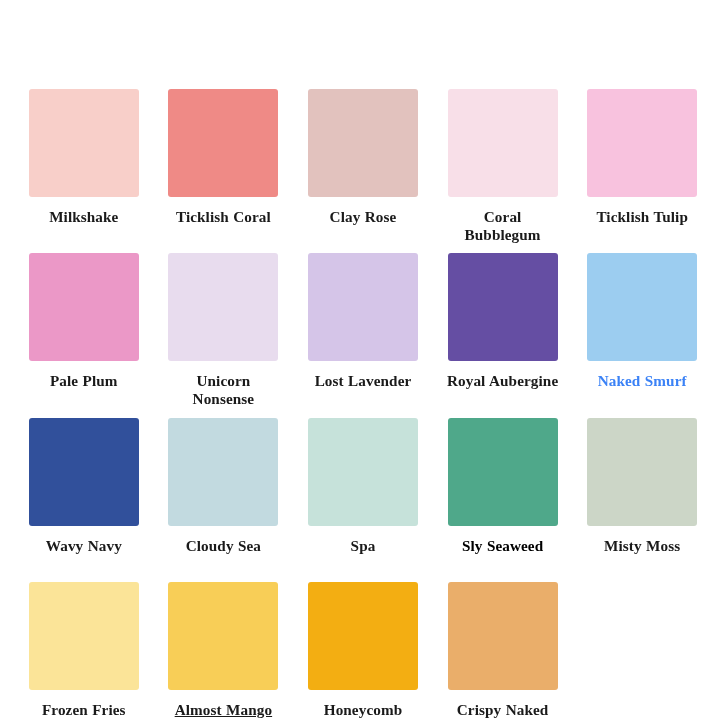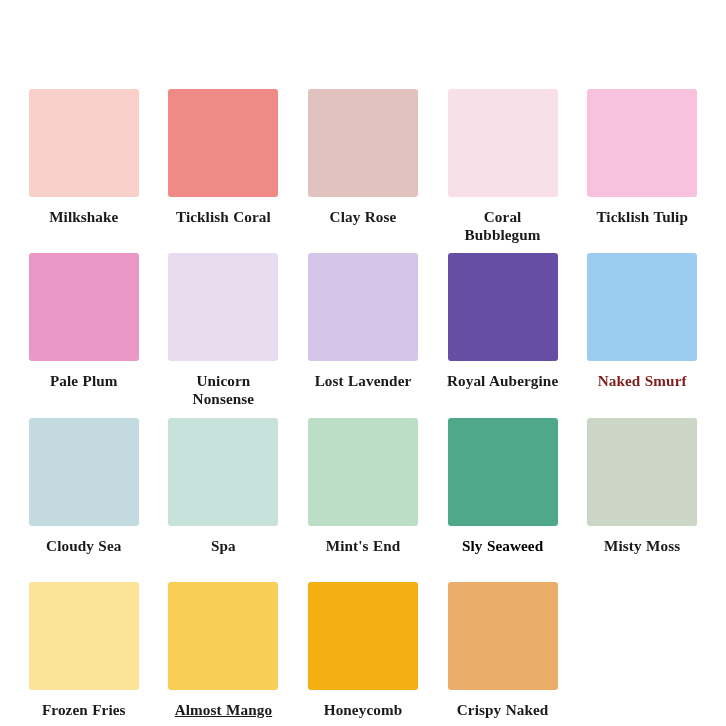--- a/index.html
+++ b/index.html
@@ -87,33 +87,33 @@
     <div class="swatch-cell">
       <div class="swatch-chip" style="background-color: rgb(213, 197, 232);"></div>
       <div class="swatch-label" style="color: rgb(26, 26, 26);">Lost Lavender</div>
     </div>
     <div class="swatch-cell">
       <div class="swatch-chip" style="background-color: rgb(101, 78, 163);"></div>
       <div class="swatch-label" style="color: rgb(26, 26, 26);">Royal Aubergine</div>
     </div>
     <div class="swatch-cell">
       <div class="swatch-chip" style="background-color: rgb(156, 205, 240);"></div>
-      <div class="swatch-label" style="color: #7f1d1d;">Naked Smurf</div>
+      <div class="swatch-label" style="color: #3b82f6;">Naked Smurf</div>
+    </div>
+    <div class="swatch-cell">
+      <div class="swatch-chip" style="background-color: rgb(49, 80, 155);"></div>
+      <div class="swatch-label" style="color: rgb(26, 26, 26);">Wavy Navy</div>
     </div>
     <div class="swatch-cell">
       <div class="swatch-chip" style="background-color: rgb(194, 218, 224);"></div>
       <div class="swatch-label" style="color: rgb(26, 26, 26);">Cloudy Sea</div>
     </div>
     <div class="swatch-cell">
       <div class="swatch-chip" style="background-color: rgb(198, 226, 218);"></div>
       <div class="swatch-label" style="color: rgb(26, 26, 26);">Spa</div>
-    </div>
-    <div class="swatch-cell">
-      <div class="swatch-chip" style="background-color: rgb(188, 222, 197);"></div>
-      <div class="swatch-label" style="color: rgb(26, 26, 26);">Mint's End</div>
     </div>
     <div class="swatch-cell">
       <div class="swatch-chip" style="background-color: rgb(79, 168, 138);"></div>
       <div class="swatch-label" style="color: #000000;">Sly Seaweed</div>
     </div>
     <div class="swatch-cell">
       <div class="swatch-chip" style="background-color: rgb(204, 214, 199);"></div>
       <div class="swatch-label" style="color: rgb(26, 26, 26);">Misty Moss</div>
     </div>
     <div class="swatch-cell">

